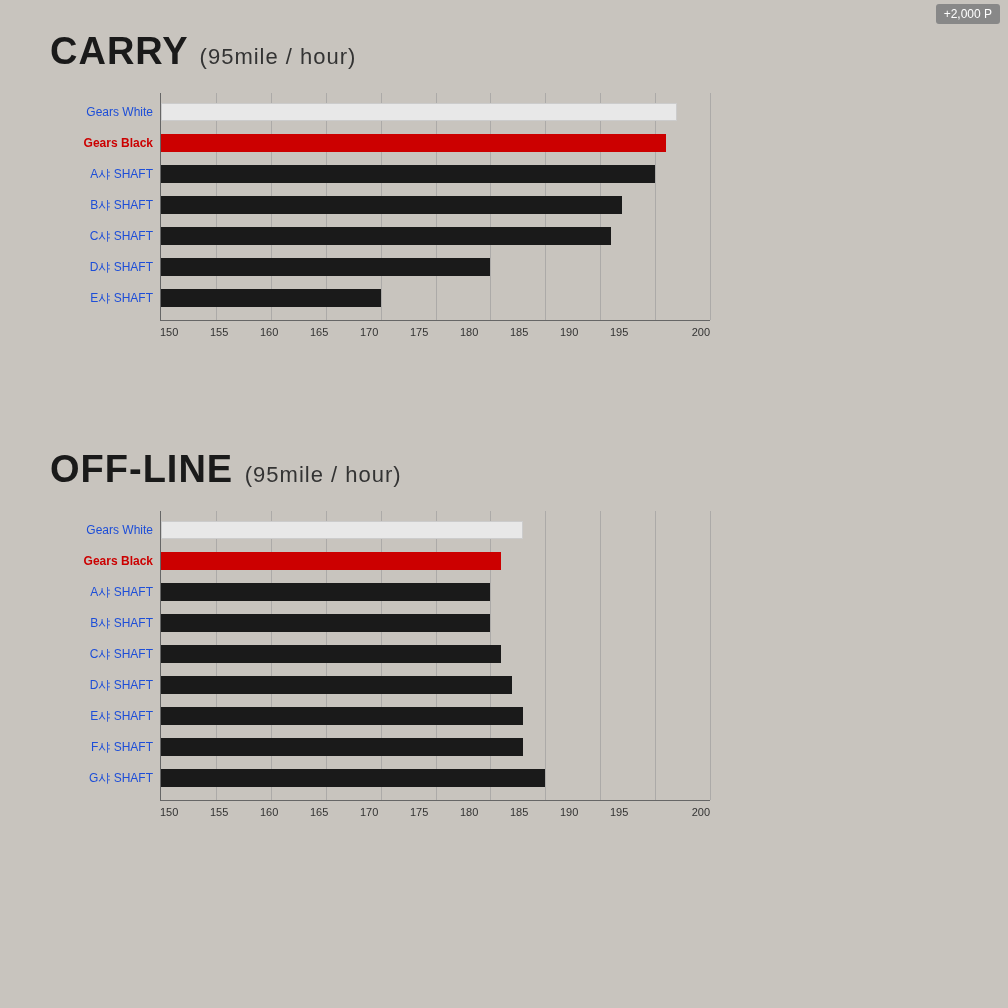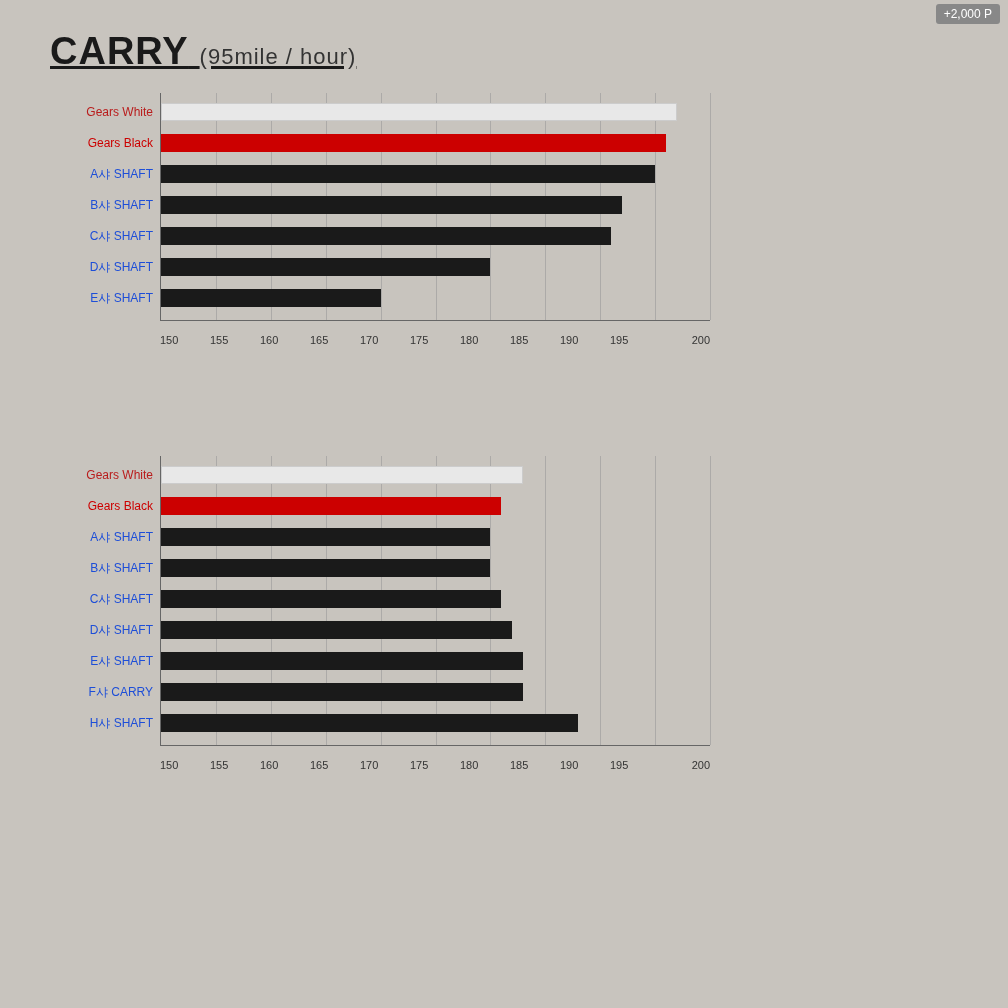--- a/index.html
+++ b/index.html
@@ -26,21 +26,20 @@
     .section {
       padding: 30px 50px 20px 50px;
     }
 
     .section-title {
       font-size: 38px;
       font-weight: 900;
       color: #1a1a1a;
       margin-bottom: 20px;
       letter-spacing: 1px;
-      text-decoration: underline;
     }
 
     .section-title .subtitle {
       font-size: 22px;
       font-weight: 400;
       color: #333;
     }
 
     .chart-container {
       position: relative;
@@ -75,26 +74,26 @@
       position: absolute;
       right: calc(100% + 8px);
       width: 100px;
       text-align: right;
       font-size: 12px;
       color: #1d4ed8;
       white-space: nowrap;
     }
 
     .bar-label.white-label {
-      color: #b91c1c;
+      color: #1d4ed8;
     }
 
     .bar-label.red-label {
       color: #cc0000;
-      font-weight: normal;
+      font-weight: bold;
     }
 
     .bar {
       height: 18px;
       display: block;
     }
 
     .bar.white-bar {
       background: #e8e8e8;
       border: 1px solid #ccc;
@@ -103,21 +102,21 @@
     .bar.red-bar {
       background: #cc0000;
     }
 
     .bar.black-bar {
       background: #1a1a1a;
     }
 
     .x-axis-labels {
       display: flex;
-      margin-top: 13px;
+      margin-top: 5px;
       font-size: 11px;
       color: #333;
     }
 
     .x-label {
       flex: 1;
       text-align: left;
     }
 
     .section-divider {
@@ -188,20 +187,23 @@
         <span class="x-label">190</span>
         <span class="x-label">195</span>
         <span class="x-label" style="text-align: right;">200</span>
       </div>
   </div>
 </div>
 
 <div class="section-divider"></div>
 
 <div class="section" style="margin-top: 20px;">
+  <div class="section-title">
+    <span>OFF-LINE</span> <span class="subtitle">(95mile / hour)</span>
+  </div>
 
   <div class="chart-container">
     <div id="offline-chart-area" class="chart-area" style="width: 550px; padding-top: 5px; padding-bottom: 5px;">
         <div class="grid-line" style="left: 10%;"></div>
         <div class="grid-line" style="left: 20%;"></div>
         <div class="grid-line" style="left: 30%;"></div>
         <div class="grid-line" style="left: 40%;"></div>
         <div class="grid-line" style="left: 50%;"></div>
         <div class="grid-line" style="left: 60%;"></div>
         <div class="grid-line" style="left: 70%;"></div>
@@ -230,26 +232,26 @@
         </div>
         <div class="bar-row">
           <div class="bar-label ">D샤 SHAFT</div>
           <div class="bar black-bar" style="width: 64%;"></div>
         </div>
         <div class="bar-row">
           <div class="bar-label ">E샤 SHAFT</div>
           <div class="bar black-bar" style="width: 66%;"></div>
         </div>
         <div class="bar-row">
-          <div class="bar-label ">F샤 CARRY</div>
+          <div class="bar-label ">F샤 SHAFT</div>
           <div class="bar black-bar" style="width: 66%;"></div>
         </div>
         <div class="bar-row">
-          <div class="bar-label ">H샤 SHAFT</div>
-          <div class="bar black-bar" style="width: 76%;"></div>
+          <div class="bar-label ">G샤 SHAFT</div>
+          <div class="bar black-bar" style="width: 70%;"></div>
         </div>
       </div>
     <div id="offline-x-labels" class="x-axis-labels" style="width: 550px;">
         <span class="x-label" style="text-align: left;">150</span>
         <span class="x-label">155</span>
         <span class="x-label">160</span>
         <span class="x-label">165</span>
         <span class="x-label">170</span>
         <span class="x-label">175</span>
         <span class="x-label">180</span>

